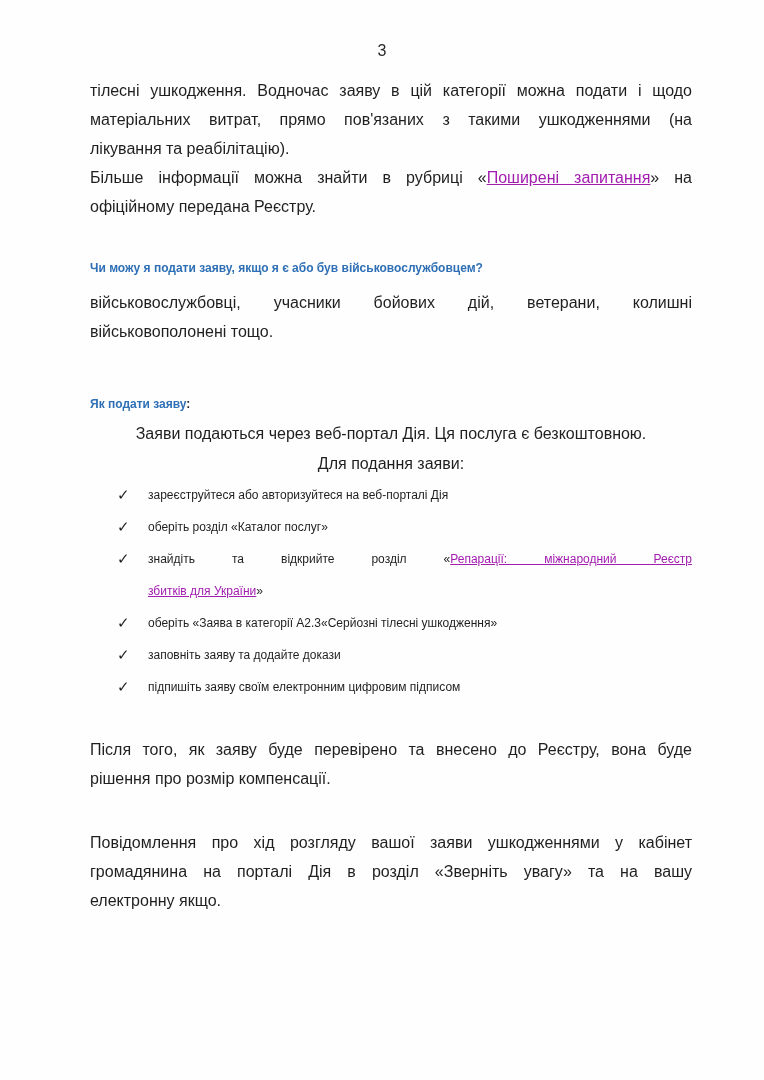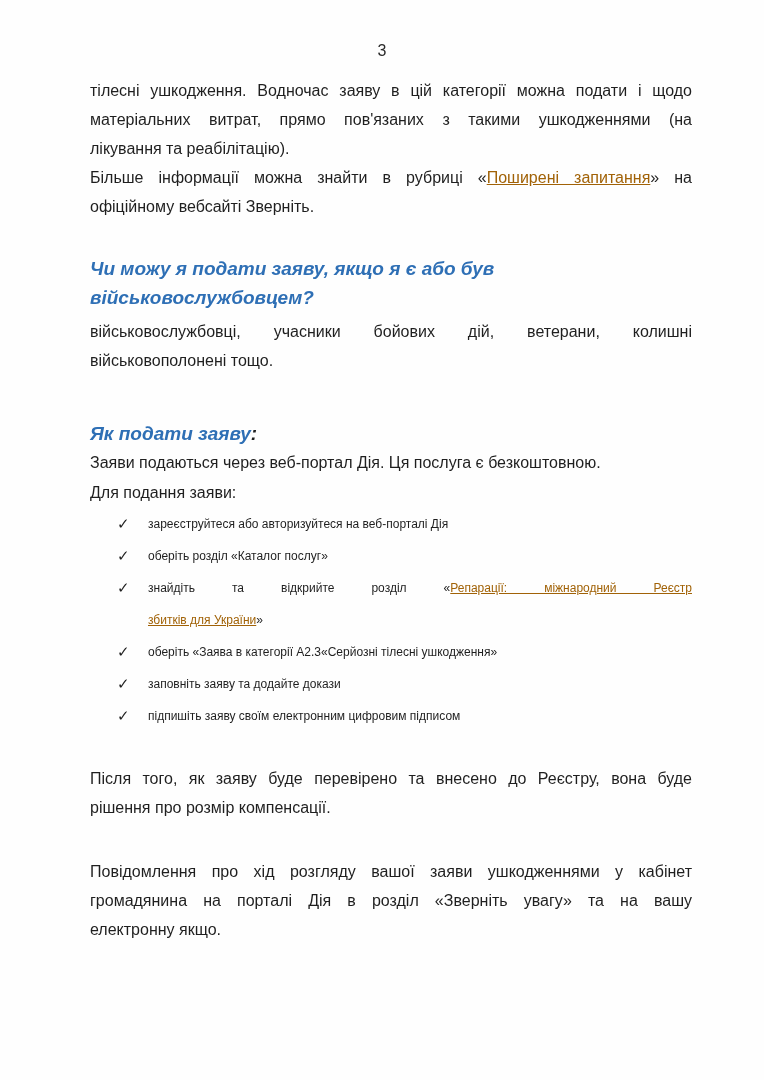--- a/index.html
+++ b/index.html
@@ -27,33 +27,32 @@
   }
   .ln {
     font-size: 16px;
     line-height: 29px;
   }
   .j {
     text-align: justify;
     text-align-last: justify;
   }
   .heading {
-    font-size: 19px;
+    font-size: 12px;
     line-height: 29px;
     font-weight: bold;
     color: #2e6fb5;
-    font-style: italic;
   }
   .heading .dark { color: #1f1f1f; }
   .lk {
-    color: #a16207;
+    color: #a21caf;
     text-decoration: underline;
     cursor: pointer;
   }
-  .p4line { font-size: 16px; line-height: 30px; }
+  .p4line { font-size: 16px; line-height: 30px; text-align: center; }
   .list { }
   .li {
     position: relative;
     padding-left: 58px;
   }
   .check {
     position: absolute;
     left: 27px;
     top: 0;
     font-size: 15px;
@@ -75,21 +74,21 @@
   <div class="content">
 
     <div class="para" style="margin-top:11px">
       <div class="ln j">тілесні ушкодження. Водночас заяву в цій категорії можна подати і щодо</div>
       <div class="ln j">матеріальних витрат, прямо пов'язаних з такими ушкодженнями (на</div>
       <div class="ln">лікування та реабілітацію).</div>
     </div>
 
     <div class="para">
       <div class="ln j"><span>Більше інформації можна знайти в рубриці «</span><a class="lk">Поширені запитання</a><span>» на</span></div>
-      <div class="ln">офіційному вебсайті Зверніть.</div>
+      <div class="ln">офіційному передана Реєстру.</div>
     </div>
 
     <div class="heading" style="margin-top:33px">Чи можу я подати заяву, якщо я є або був військовослужбовцем?</div>
 
     <div class="para" style="margin-top:5px">
       <div class="ln j">військовослужбовці, учасники бойових дій, ветерани, колишні</div>
       <div class="ln">військовополонені тощо.</div>
     </div>
 
     <div class="heading" style="margin-top:44px"><span>Як подати заяву</span><span class="dark">:</span></div>

